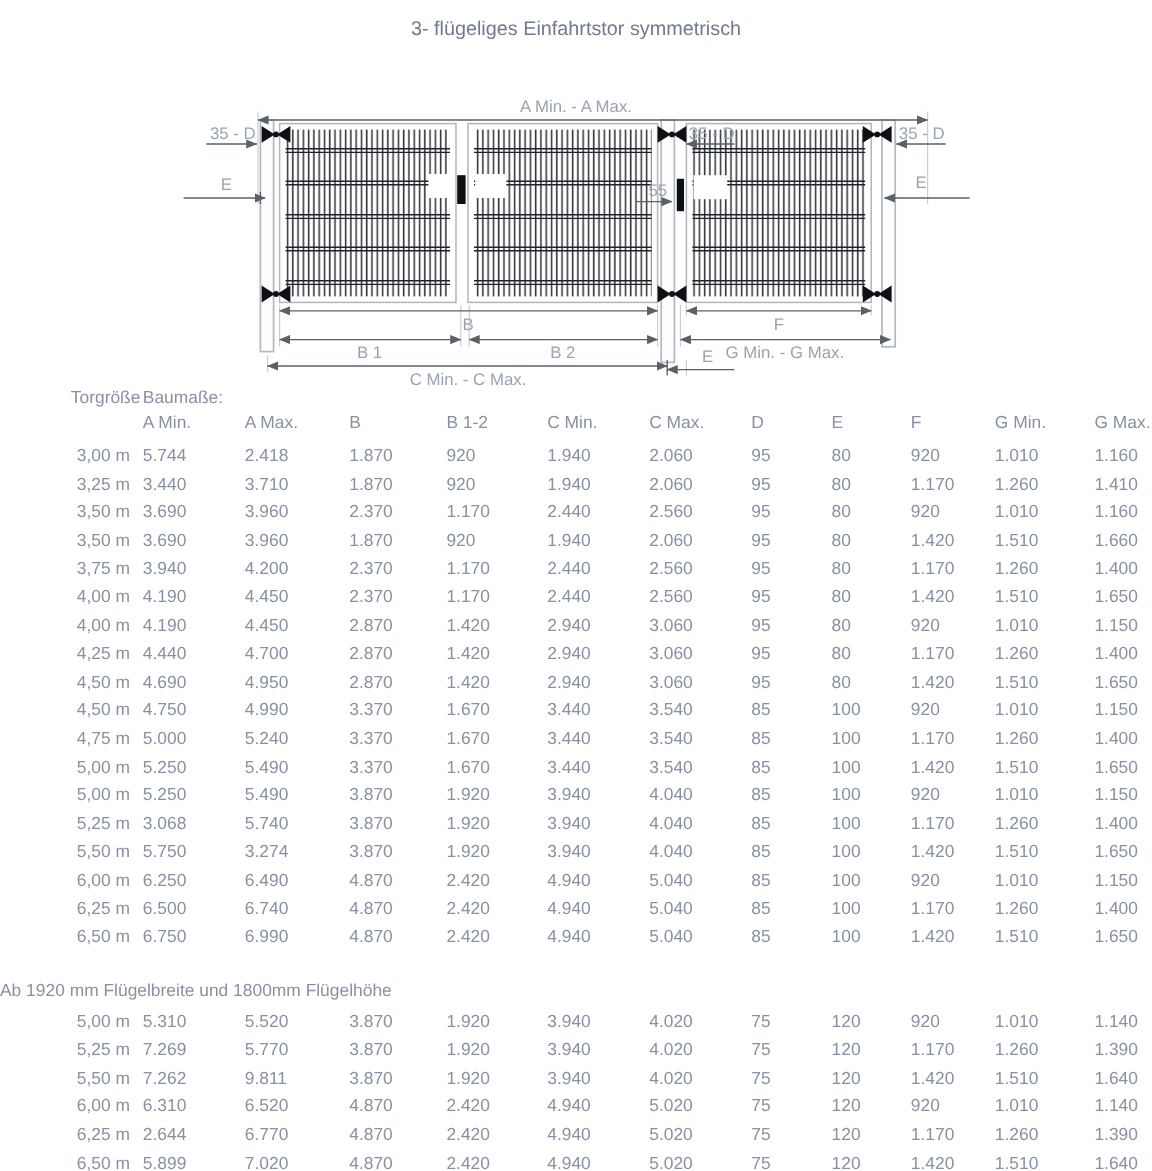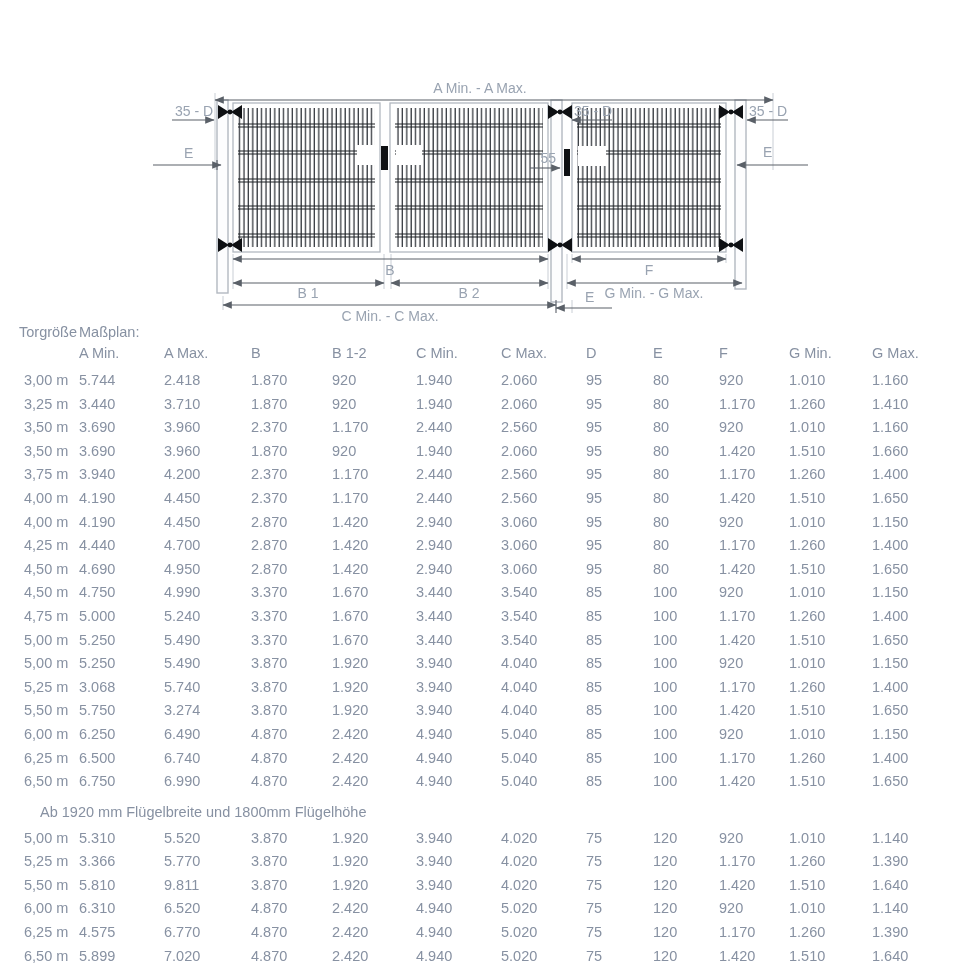--- a/index.html
+++ b/index.html
@@ -3,34 +3,35 @@
 <meta charset="utf-8">
 <style>
   html,body{margin:0;padding:0;background:#ffffff;}
   body{width:960px;height:976px;position:relative;overflow:hidden;
        font-family:"Liberation Sans",sans-serif;color:#8791a2;}
   .title-block{position:absolute;top:14px;left:0;width:960px;text-align:center;
                color:#6f7a8d;font-size:16.5px;line-height:21px;}
   .diagram-svg{position:absolute;top:0;left:0;}
   .dim-label{fill:#99a3b1;font-size:14px;font-family:"Liberation Sans",sans-serif;}
   .table-wrap{position:absolute;top:322px;left:0;width:960px;font-size:14.5px;}
-  .trow,.thead-row{display:grid;padding-left:24px;
+  .trow,.thead-row{display:grid;padding-left:64px;
      grid-template-columns:55px 85px 87px 81px 84px 85px 85px 67px 66px 70px 83px 72px;}
   .thead-row{height:21px;line-height:21px;}
   .trow{height:23.6px;line-height:23.6px;}
   .tc{white-space:nowrap;overflow:visible;}
   .group-head{margin-left:-5px;}
   .rows-gap{height:5px;}
-  .section-note{padding-left:40px;height:22px;line-height:22px;margin-top:7px;}
+  .section-note{height:22px;line-height:22px;margin-top:21px;}
   .rows2-gap{height:4px;}
 </style>
 </head>
 <body>
 
 <div class="title-block">
+  <div>3- flügeliges Einfahrtstor symmetrisch</div>
 </div>
 
 <svg class="diagram-svg" width="960" height="332" viewBox="0 0 960 332" xmlns="http://www.w3.org/2000/svg">
   <defs>
     <pattern id="bars" width="4.4" height="8" patternUnits="userSpaceOnUse">
       <rect width="4.4" height="8" fill="#ffffff"></rect>
       <line x1="2" y1="0" x2="2" y2="8" stroke="#33373d" stroke-width="1.3"></line>
     </pattern>
     <marker id="ar" orient="auto-start-reverse" markerWidth="9" markerHeight="8" refX="8" refY="3.5">
       <path d="M0,0 L8.5,3.5 L0,7 Z" fill="#5a6068"></path>
@@ -180,21 +181,21 @@
   <text class="dim-label" x="469" y="298" text-anchor="middle">B 2</text>
   <text class="dim-label" x="390" y="321" text-anchor="middle">C Min. - C Max.</text>
   <text class="dim-label" x="649" y="275" text-anchor="middle">F</text>
   <text class="dim-label" x="654" y="298" text-anchor="middle">G Min. - G Max.</text>
   <text class="dim-label" x="585" y="302">E</text>
 </svg>
 
 <div class="table-wrap">
   <div class="thead-row">
     <div class="tc group-head">Torgröße</div>
-    <div class="tc">Maßplan:</div>
+    <div class="tc">Baumaße:</div>
   </div>
   <div class="thead-row">
     <div class="tc"></div>
     <div class="tc">A Min.</div>
     <div class="tc">A Max.</div>
     <div class="tc">B</div>
     <div class="tc">B 1-2</div>
     <div class="tc">C Min.</div>
     <div class="tc">C Max.</div>
     <div class="tc">D</div>
@@ -473,35 +474,35 @@
     <div class="tc">3.940</div>
     <div class="tc">4.020</div>
     <div class="tc">75</div>
     <div class="tc">120</div>
     <div class="tc">920</div>
     <div class="tc">1.010</div>
     <div class="tc">1.140</div>
   </div>
       <div class="trow">
     <div class="tc size">5,25 m</div>
-    <div class="tc">3.366</div>
+    <div class="tc">7.269</div>
     <div class="tc">5.770</div>
     <div class="tc">3.870</div>
     <div class="tc">1.920</div>
     <div class="tc">3.940</div>
     <div class="tc">4.020</div>
     <div class="tc">75</div>
     <div class="tc">120</div>
     <div class="tc">1.170</div>
     <div class="tc">1.260</div>
     <div class="tc">1.390</div>
   </div>
       <div class="trow">
     <div class="tc size">5,50 m</div>
-    <div class="tc">5.810</div>
+    <div class="tc">7.262</div>
     <div class="tc">9.811</div>
     <div class="tc">3.870</div>
     <div class="tc">1.920</div>
     <div class="tc">3.940</div>
     <div class="tc">4.020</div>
     <div class="tc">75</div>
     <div class="tc">120</div>
     <div class="tc">1.420</div>
     <div class="tc">1.510</div>
     <div class="tc">1.640</div>
@@ -515,21 +516,21 @@
     <div class="tc">4.940</div>
     <div class="tc">5.020</div>
     <div class="tc">75</div>
     <div class="tc">120</div>
     <div class="tc">920</div>
     <div class="tc">1.010</div>
     <div class="tc">1.140</div>
   </div>
       <div class="trow">
     <div class="tc size">6,25 m</div>
-    <div class="tc">4.575</div>
+    <div class="tc">2.644</div>
     <div class="tc">6.770</div>
     <div class="tc">4.870</div>
     <div class="tc">2.420</div>
     <div class="tc">4.940</div>
     <div class="tc">5.020</div>
     <div class="tc">75</div>
     <div class="tc">120</div>
     <div class="tc">1.170</div>
     <div class="tc">1.260</div>
     <div class="tc">1.390</div>

